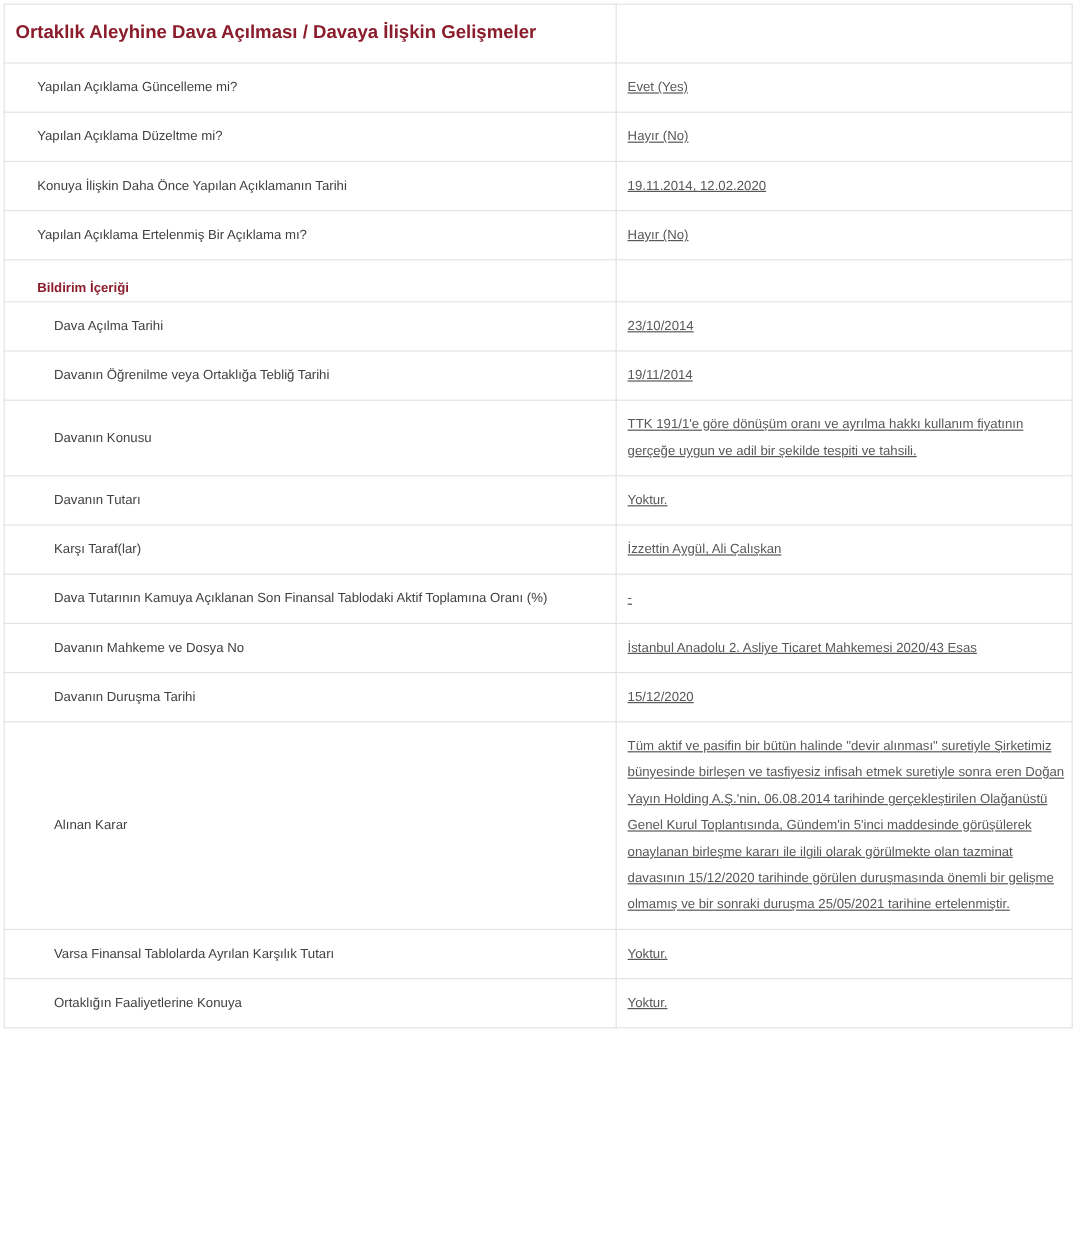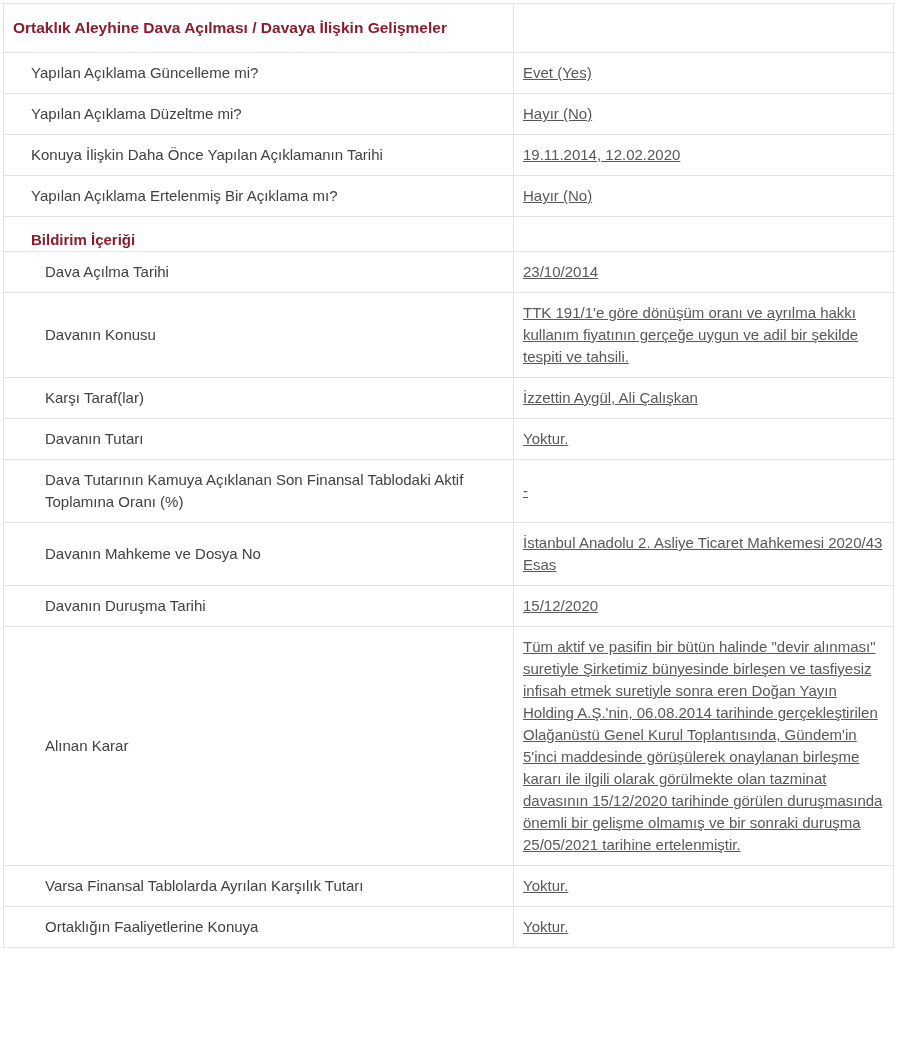--- a/index.html
+++ b/index.html
@@ -16,21 +16,21 @@
     padding: 3px 0 0 3px;
   }
   table.disclosure {
     border-collapse: collapse;
     table-layout: fixed;
     width: 891px;
   }
   td {
     border: 1px solid #e3e3e3;
     vertical-align: middle;
-    font-size: 15px;
+    font-size: 11px;
     line-height: 22px;
     box-sizing: border-box;
     background: #ffffff;
     word-wrap: break-word;
   }
   td.label {
     width: 510px;
     color: #414141;
     padding: 9px 40px 9px 9px;
   }
@@ -84,30 +84,34 @@
       </tr>
       <tr class="lvl1 section mid">
         <td class="label">Bildirim İçeriği</td>
         <td class="value"></td>
       </tr>
       <tr class="lvl2">
         <td class="label">Dava Açılma Tarihi</td>
         <td class="value">23/10/2014</td>
       </tr>
       <tr class="lvl2">
+        <td class="label">Davanın Öğrenilme veya Ortaklığa Tebliğ Tarihi</td>
+        <td class="value">19/11/2014</td>
+      </tr>
+      <tr class="lvl2">
         <td class="label">Davanın Konusu</td>
         <td class="value">TTK 191/1'e göre dönüşüm oranı ve ayrılma hakkı kullanım fiyatının gerçeğe uygun ve adil bir şekilde tespiti ve tahsili.</td>
       </tr>
       <tr class="lvl2">
+        <td class="label">Davanın Tutarı</td>
+        <td class="value">Yoktur.</td>
+      </tr>
+      <tr class="lvl2">
         <td class="label">Karşı Taraf(lar)</td>
         <td class="value">İzzettin Aygül, Ali Çalışkan</td>
-      </tr>
-      <tr class="lvl2">
-        <td class="label">Davanın Tutarı</td>
-        <td class="value">Yoktur.</td>
       </tr>
       <tr class="lvl2">
         <td class="label">Dava Tutarının Kamuya Açıklanan Son Finansal Tablodaki Aktif Toplamına Oranı (%)</td>
         <td class="value">-</td>
       </tr>
       <tr class="lvl2">
         <td class="label">Davanın Mahkeme ve Dosya No</td>
         <td class="value">İstanbul Anadolu 2. Asliye Ticaret Mahkemesi 2020/43 Esas</td>
       </tr>
       <tr class="lvl2">

